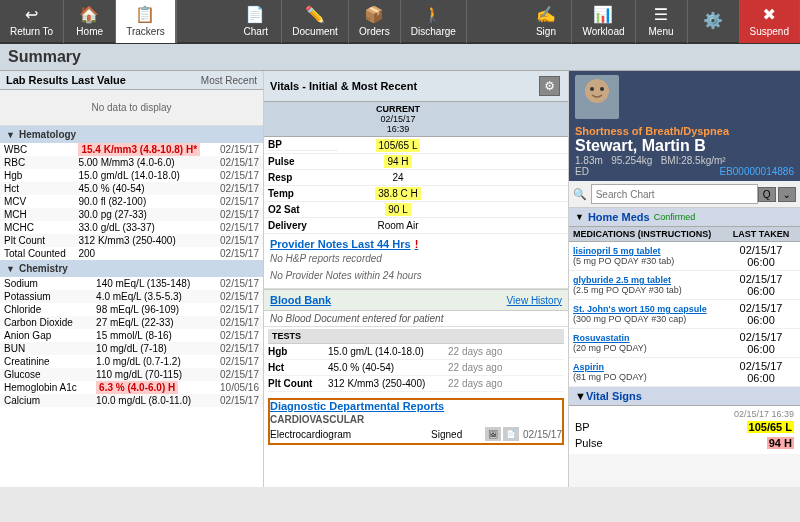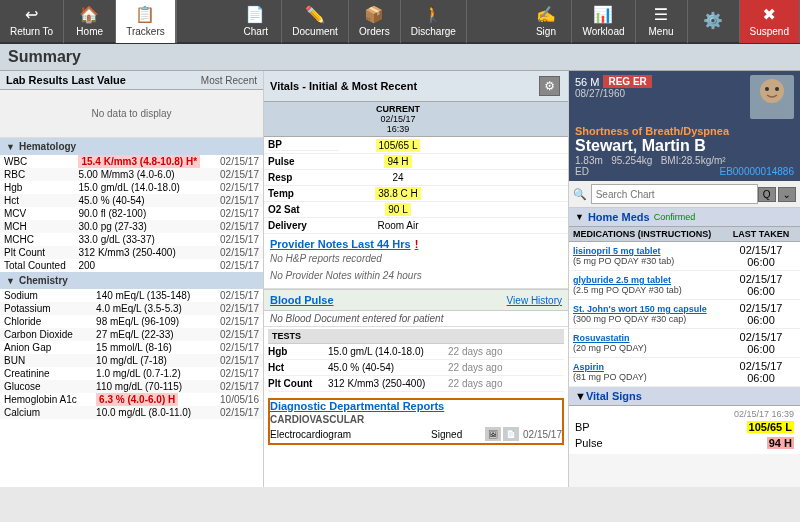--- a/index.html
+++ b/index.html
@@ -99,21 +99,21 @@
 
     .meds-table-header { display: flex; background: #c8d0dc; padding: 2px 4px; font-size: 9px; font-weight: bold; border-bottom: 1px solid #aaa; }
     .med-name-col { flex: 2; }
     .med-date-col { width: 70px; text-align: center; }
     .med-name { color: #0066cc; text-decoration: underline; cursor: pointer; font-size: 9px; font-weight: bold; }
     .med-detail { color: #444; font-size: 9px; }
     .med-item-row { display: flex; align-items: flex-start; }
 
     .vital-signs-section-header { display: flex; align-items: center; background: #d0d8e8; padding: 3px 6px; border-bottom: 1px solid #aaa; cursor: pointer; }
 
-    .no-data-bar { background: #f0f0f0; padding: 18px 6px; font-size: 10px; color: #666; text-align: center; border-bottom: 1px solid #ddd; }
+    .no-data-bar { background: #f0f0f0; padding: 12px 6px; font-size: 10px; color: #666; text-align: center; border-bottom: 1px solid #ddd; }
   </style>
 </head>
 <body>
 
 <div class="toolbar">
   <div class="toolbar-btn">
     <span class="icon">↩</span>
     <span>Return To</span>
   </div>
   <div class="toolbar-btn">
@@ -332,21 +332,21 @@
     <div class="provider-notes-section">
       <div class="provider-notes-title">
         <span>Provider Notes Last 44 Hrs</span>
         <span class="exclaim">!</span>
       </div>
       <div class="no-reports-text">No H&amp;P reports recorded</div>
       <div class="no-reports-text">No Provider Notes within 24 hours</div>
     </div>
 
     <div class="blood-bank-header">
-      <span class="blood-bank-title">Blood Pulse</span>
+      <span class="blood-bank-title">Blood Bank</span>
       <span class="view-history">View History</span>
     </div>
     <div style="padding:2px 6px; font-size:10px; color:#555; font-style:italic; border-bottom:1px solid #ddd;">No Blood Document entered for patient</div>
 
     <div class="tests-section">
       <div style="background:#e0e0e0; padding:2px 4px; font-size:9px; font-weight:bold; border-bottom:1px solid #ccc;">TESTS</div>
       <div class="test-row">
         <span class="test-name">Hgb</span>
         <span class="test-val">15.0 gm/L (14.0-18.0)</span>
         <span class="test-date">22 days ago</span>
@@ -374,27 +374,20 @@
           <span class="diag-icon">📄</span>
         </span>
         <span class="diag-date">02/15/17</span>
       </div>
     </div>
   </div>
 
   <div class="right-panel">
 
     <div style="background:#3a4a6a; padding:4px 6px; display:flex; align-items:flex-start; gap:6px;">
-      <div style="flex:1;">
-        <div style="display:flex; align-items:center; gap:4px;">
-          <span style="color:#fff; font-size:11px;">56 M</span>
-          <span style="background:#cc4444; color:#fff; padding:1px 5px; font-size:10px; font-weight:bold;">REG ER</span>
-        </div>
-        <div style="color:#ccc; font-size:10px;">08/27/1960</div>
-      </div>
       <div style="display:flex; flex-direction:column; align-items:center;">
         <div style="width:44px; height:44px; background:#889baa; border-radius:2px; display:flex; align-items:center; justify-content:center; font-size:22px; overflow:hidden;">
 
           <svg width="44" height="44" viewBox="0 0 44 44">
             <circle cx="22" cy="16" r="12" fill="#c8a882"></circle>
             <ellipse cx="22" cy="38" rx="14" ry="10" fill="#8899aa"></ellipse>
             <circle cx="17" cy="14" r="2" fill="#333"></circle>
             <circle cx="27" cy="14" r="2" fill="#333"></circle>
             <path d="M17 20 Q22 24 27 20" stroke="#8b6347" stroke-width="1.5" fill="none"></path>
           </svg>

